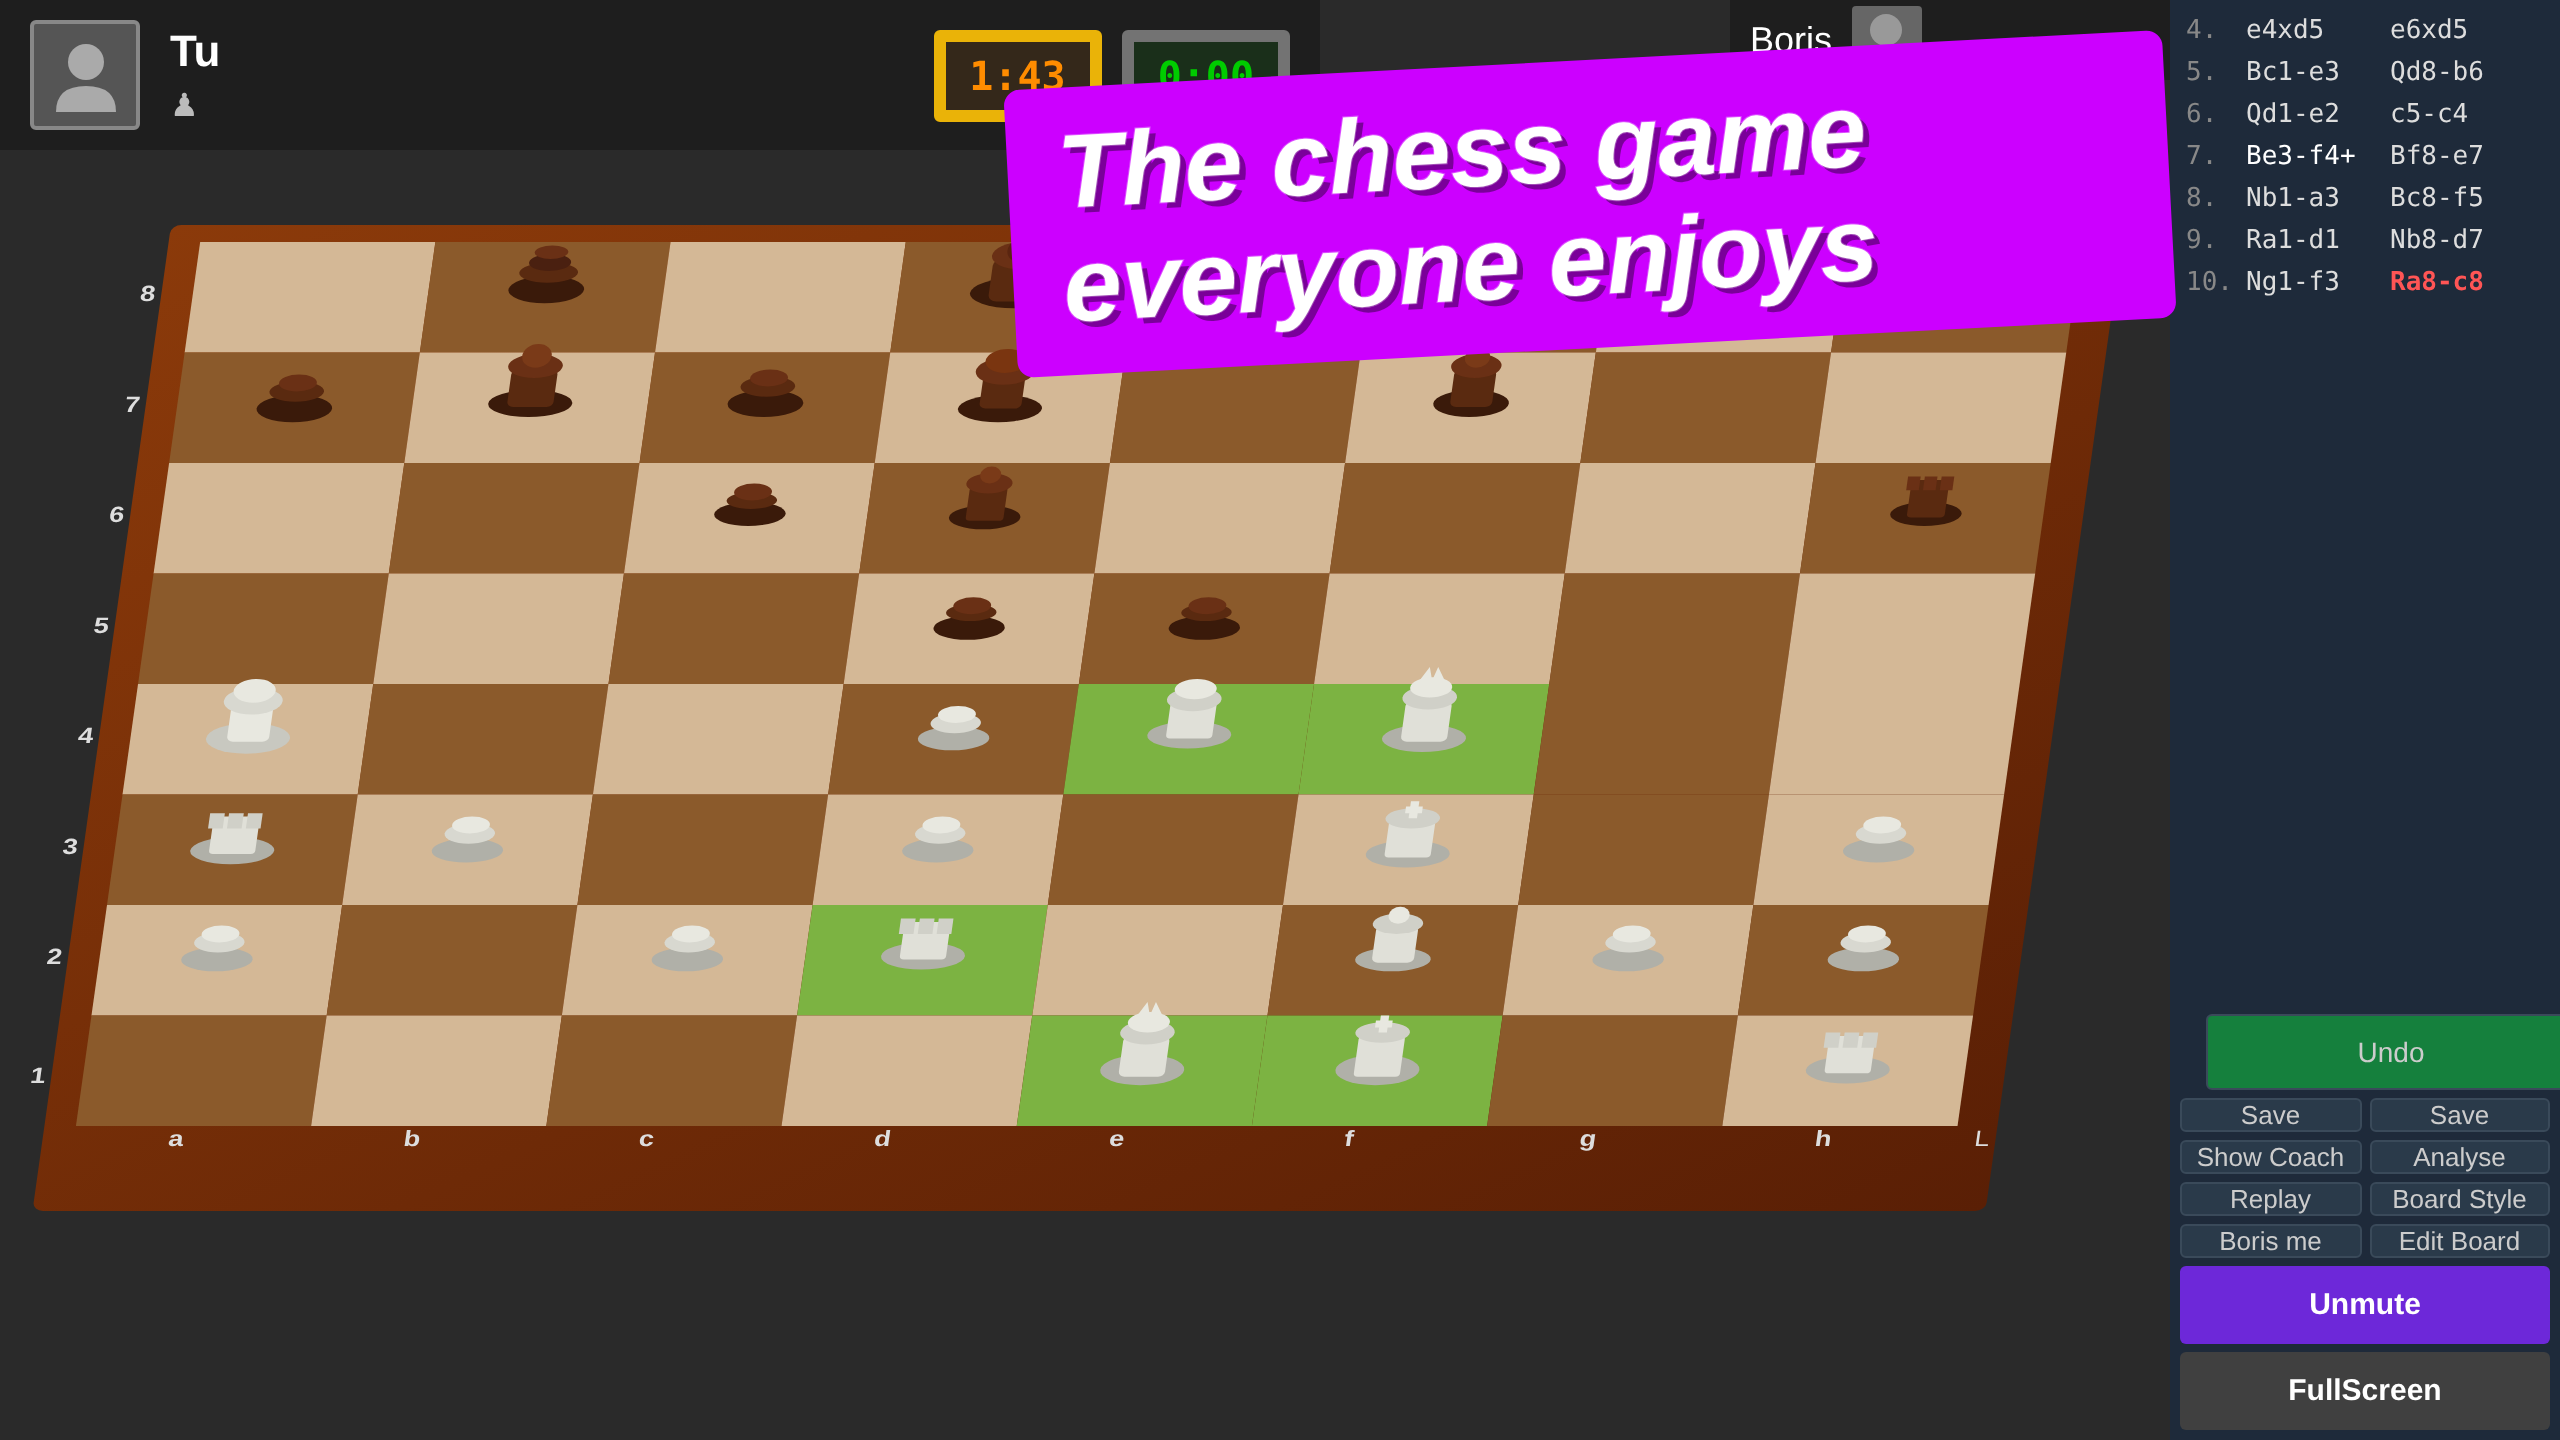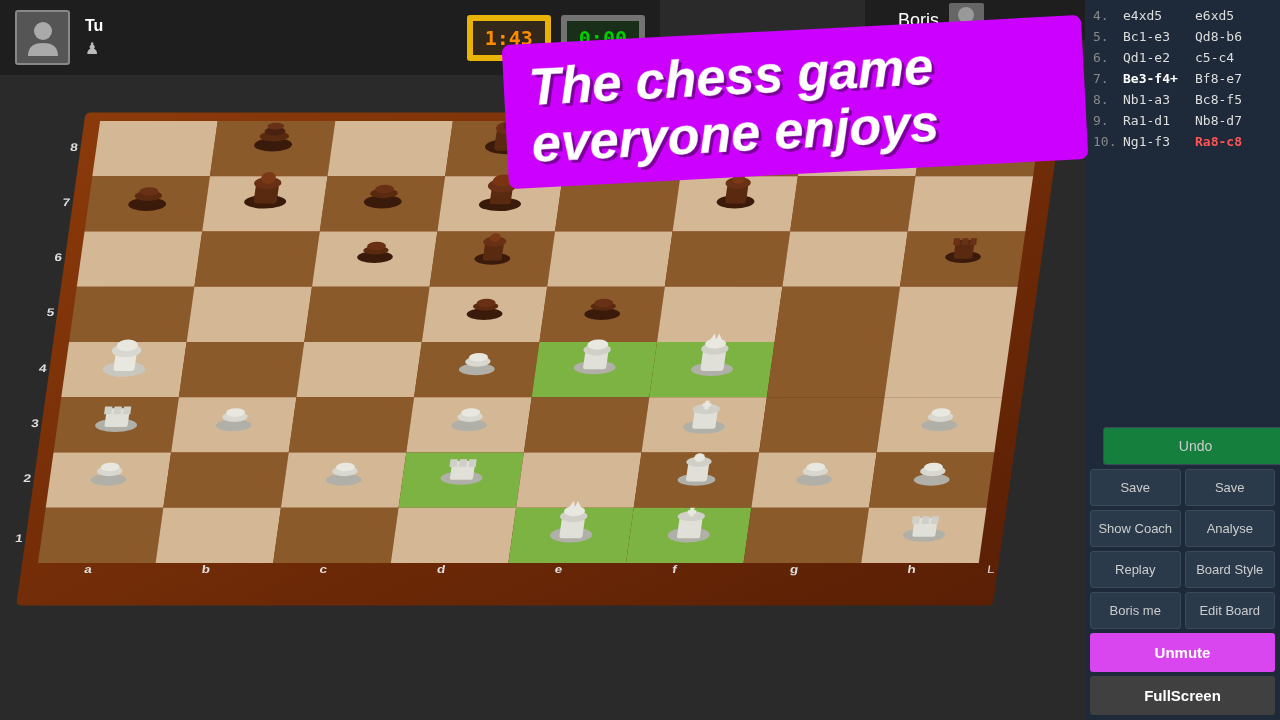--- a/index.html
+++ b/index.html
@@ -54,21 +54,21 @@
     }
 
     .player-info {
       display: flex;
       flex-direction: column;
       gap: 4px;
     }
 
     .player-name {
       color: white;
-      font-size: 16px;
+      font-size: 22px;
       font-weight: bold;
     }
 
     .player-icon {
       color: #bbb;
       font-size: 16px;
     }
 
     .timers {
       display: flex;
@@ -97,21 +97,20 @@
       background: rgba(30,30,30,0.95);
       display: flex;
       align-items: center;
       padding: 0 10px;
       gap: 10px;
     }
 
     .opponent-name {
       color: white;
       font-size: 18px;
-      margin-left: 23px;
     }
 
     .opponent-avatar {
       width: 35px;
       height: 35px;
       background: #666;
       border-radius: 2px;
       overflow: hidden;
     }
 
@@ -170,21 +169,21 @@
       color: #888;
       width: 30px;
       flex-shrink: 0;
     }
 
     .move-white {
       width: 72px;
       color: #ddd;
     }
 
-    .move-white.bold { color: white; font-weight: bold; }
+    .move-white.bold { color: white; font-weight: normal; }
 
     .move-black {
       width: 72px;
       color: #ddd;
     }
 
     .move-black.highlight { color: #ff5555; font-weight: bold; }
 
     
     #buttons {
@@ -207,34 +206,34 @@
       margin-left: 13px;
     }
 
     .btn-row {
       display: flex;
       gap: 4px;
     }
 
     .btn-half {
       flex: 1;
-      padding: 10px 5px;
+      padding: 0 5px;
       background: #2a3a4a;
       border: 1px solid #3a4a5a;
       color: #ccc;
       font-size: 13px;
       cursor: pointer;
       border-radius: 3px;
       text-align: center;
     }
 
     .btn-accent {
       width: 100%;
       padding: 11px;
-      background: #d946ef;
+      background: #6d28d9;
       border: none;
       color: white;
       font-size: 15px;
       font-weight: bold;
       cursor: pointer;
       border-radius: 3px;
       text-align: center;
     }
 
     

